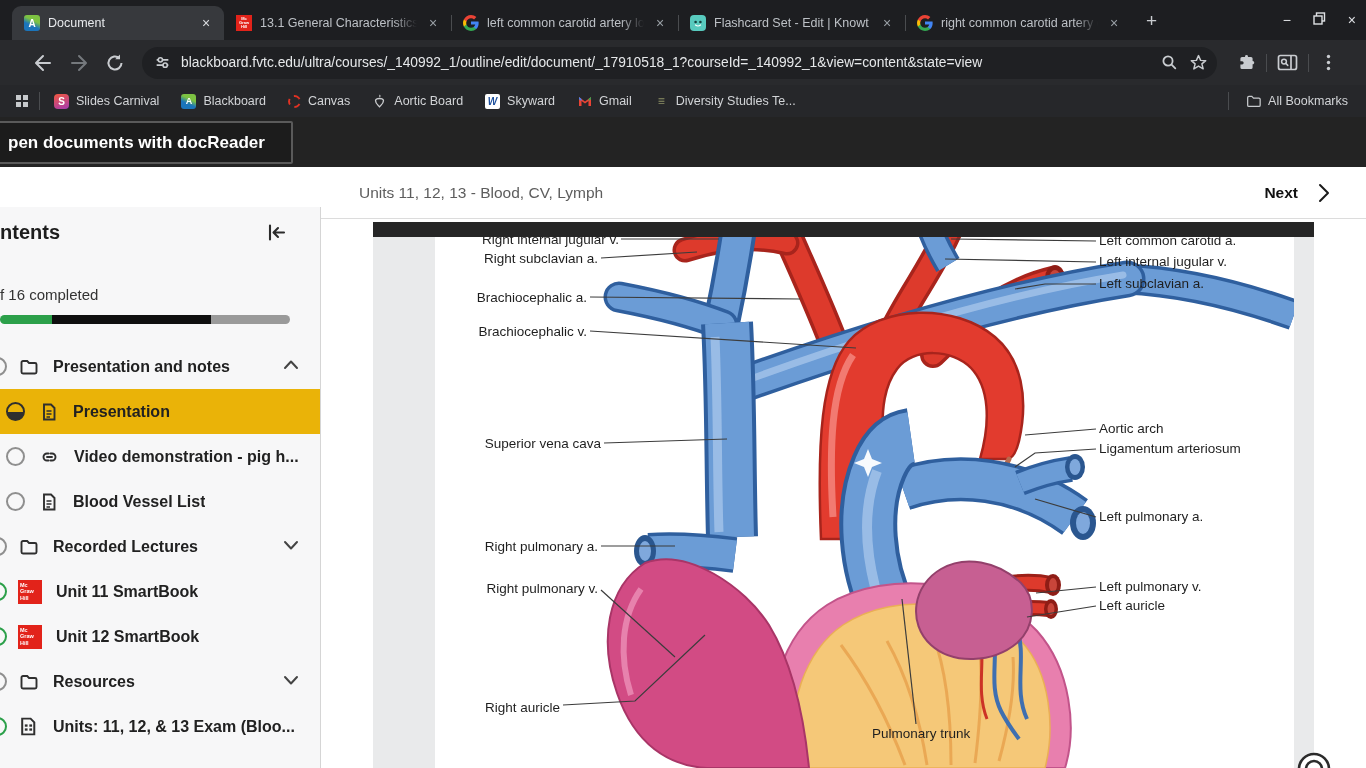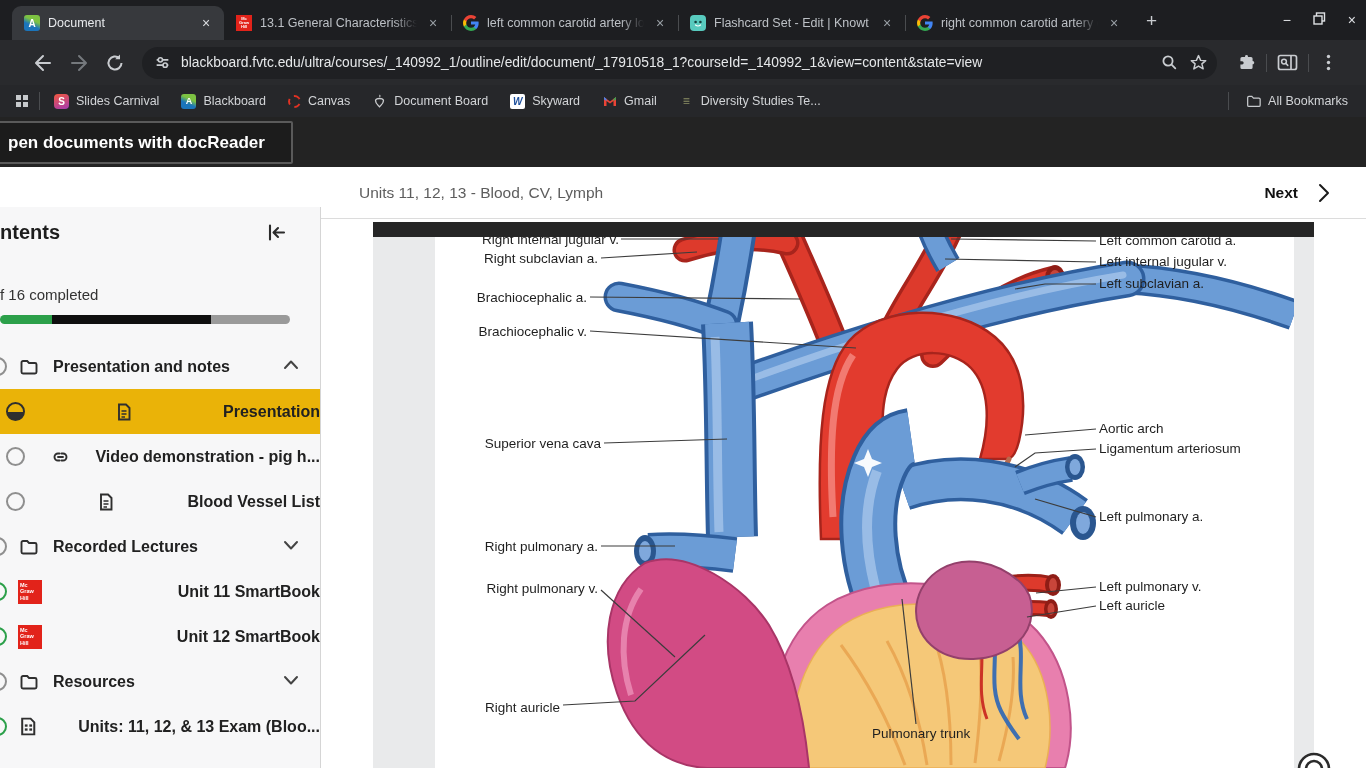--- a/index.html
+++ b/index.html
@@ -50,21 +50,21 @@
     background:#1c1c1c; color:#fff; font-weight:bold; font-size:17px; display:flex; align-items:center; padding:0 26px 0 14px; }
 
   
   .page { display:flex; height:601px; }
   .sidebar { width:321px; background:#f7f7f8; border-right:1px solid #d5d5d5; position:relative; overflow:hidden;margin-top:40px; }
   .sb-title { position:absolute; top:14px; left:0; font-size:20px; font-weight:bold; color:#1d1d1d; }
   .sb-collapse { position:absolute; top:15px; right:33px; }
   .sb-plabel { position:absolute; top:79px; left:0; font-size:15px; color:#333; }
   .sb-bar { position:absolute; top:108px; left:0; width:290px; height:9px; border-radius:5px; overflow:hidden; display:flex; }
   .sb-items { position:absolute; top:137px; left:0; right:0; }
-  .row { height:45px; display:flex; align-items:center; position:relative; font-size:16px; font-weight:600; color:#212121;justify-content:space-between; }
+  .row { height:45px; display:flex; align-items:center; position:relative; font-size:16px; font-weight:600; color:#212121; }
   .row.selected { background:#eab308; }
   .ring { width:19px; height:19px; border-radius:50%; border:2px solid #8f8f8f; flex:none; }
   .ring.cut { position:absolute; left:-12px; top:13px; }
   .ring.green { border-color:#2ca04a; }
   .ring.dark { border-color:#2f2f2f; background:linear-gradient(to top,#2f2f2f 50%,transparent 50%); }
   .row .type-ic { margin-left:18px; flex:none; display:flex; }
   .row.child .ring { margin-left:6px; }
   .row.child .type-ic { margin-left:14px; }
   .row .lbl { margin-left:14px; white-space:nowrap; overflow:hidden; }
   .row .chev { margin-left:auto; margin-right:20px; }
@@ -230,21 +230,21 @@
       <span class="cv"></span>
       <span>Canvas</span>
     </span>
   <span class="bm">
       <span class="bm-ic">
         <svg width="13" height="14" viewBox="0 0 13 14">
           <path d="M6.5,1 Q7.5,2 6.5,3" stroke="#caccce" stroke-width="1.2" fill="none"></path>
           <path d="M2.5,6.5 C3,3.8 10,3.8 10.5,6.5 C10.5,10 7.5,11.5 6.5,12.8 C5.5,11.5 2.5,10 2.5,6.5 Z" fill="none" stroke="#caccce" stroke-width="1.3"></path>
         </svg>
       </span>
-      <span>Document Board</span>
+      <span>Aortic Board</span>
     </span>
   <span class="bm">
       <span class="bm-ic sky">W</span>
       <span>Skyward</span>
     </span>
   <span class="bm">
       <span class="bm-ic">
         <svg width="14" height="12" viewBox="0 0 14 12">
           <path d="M1,11 V2 L7,6.5 L13,2 V11 H10.5 V6 L7,8.6 L3.5,6 V11 Z" fill="#ea4335"></path>
           <path d="M1,2 L3.5,4 V6 L1,4.2 Z" fill="#4285f4"></path>

